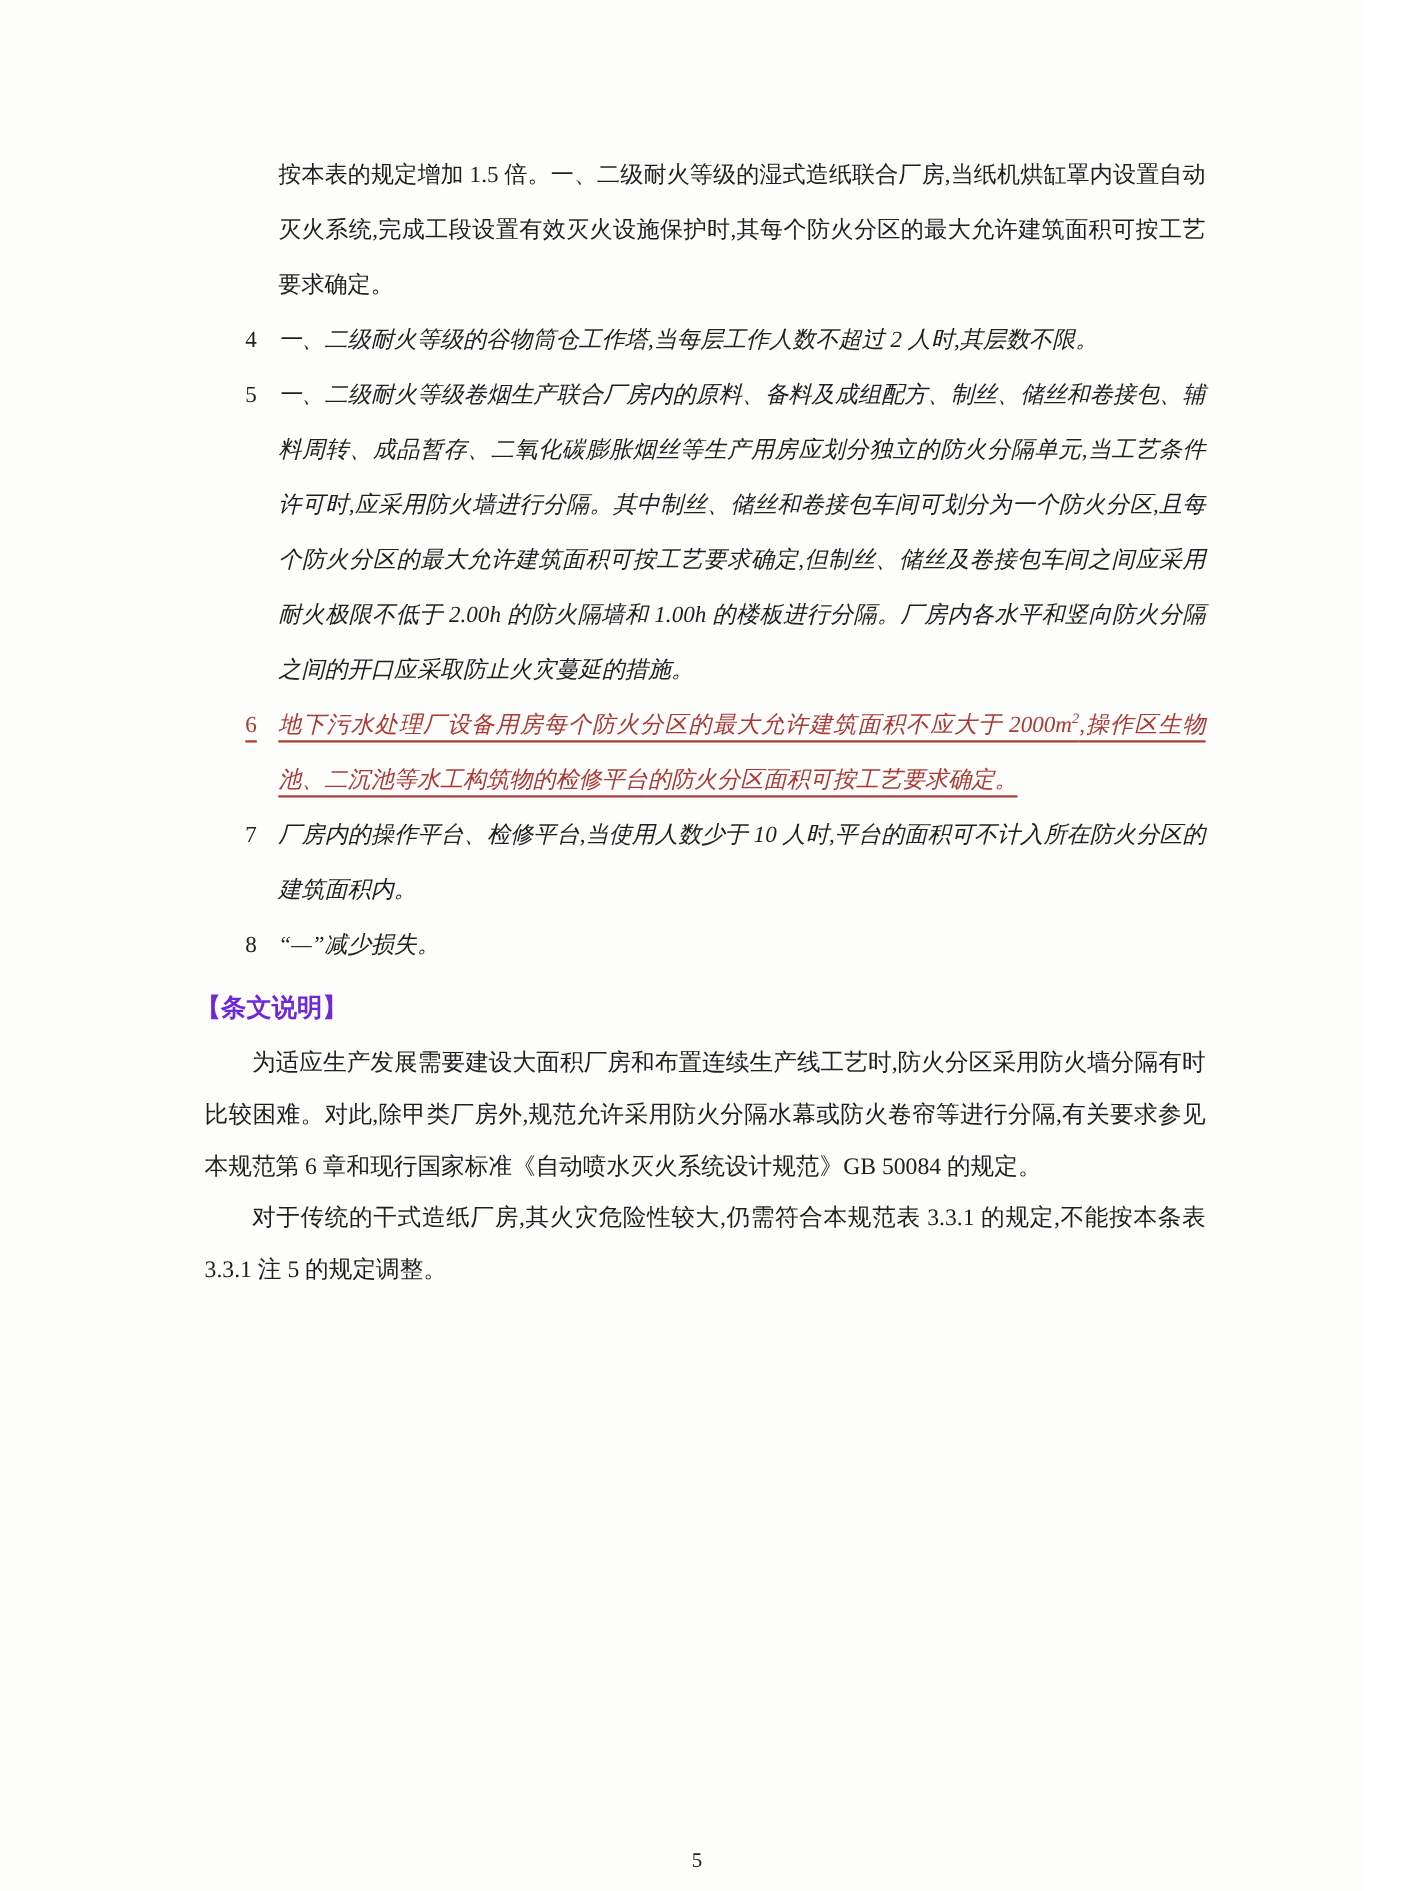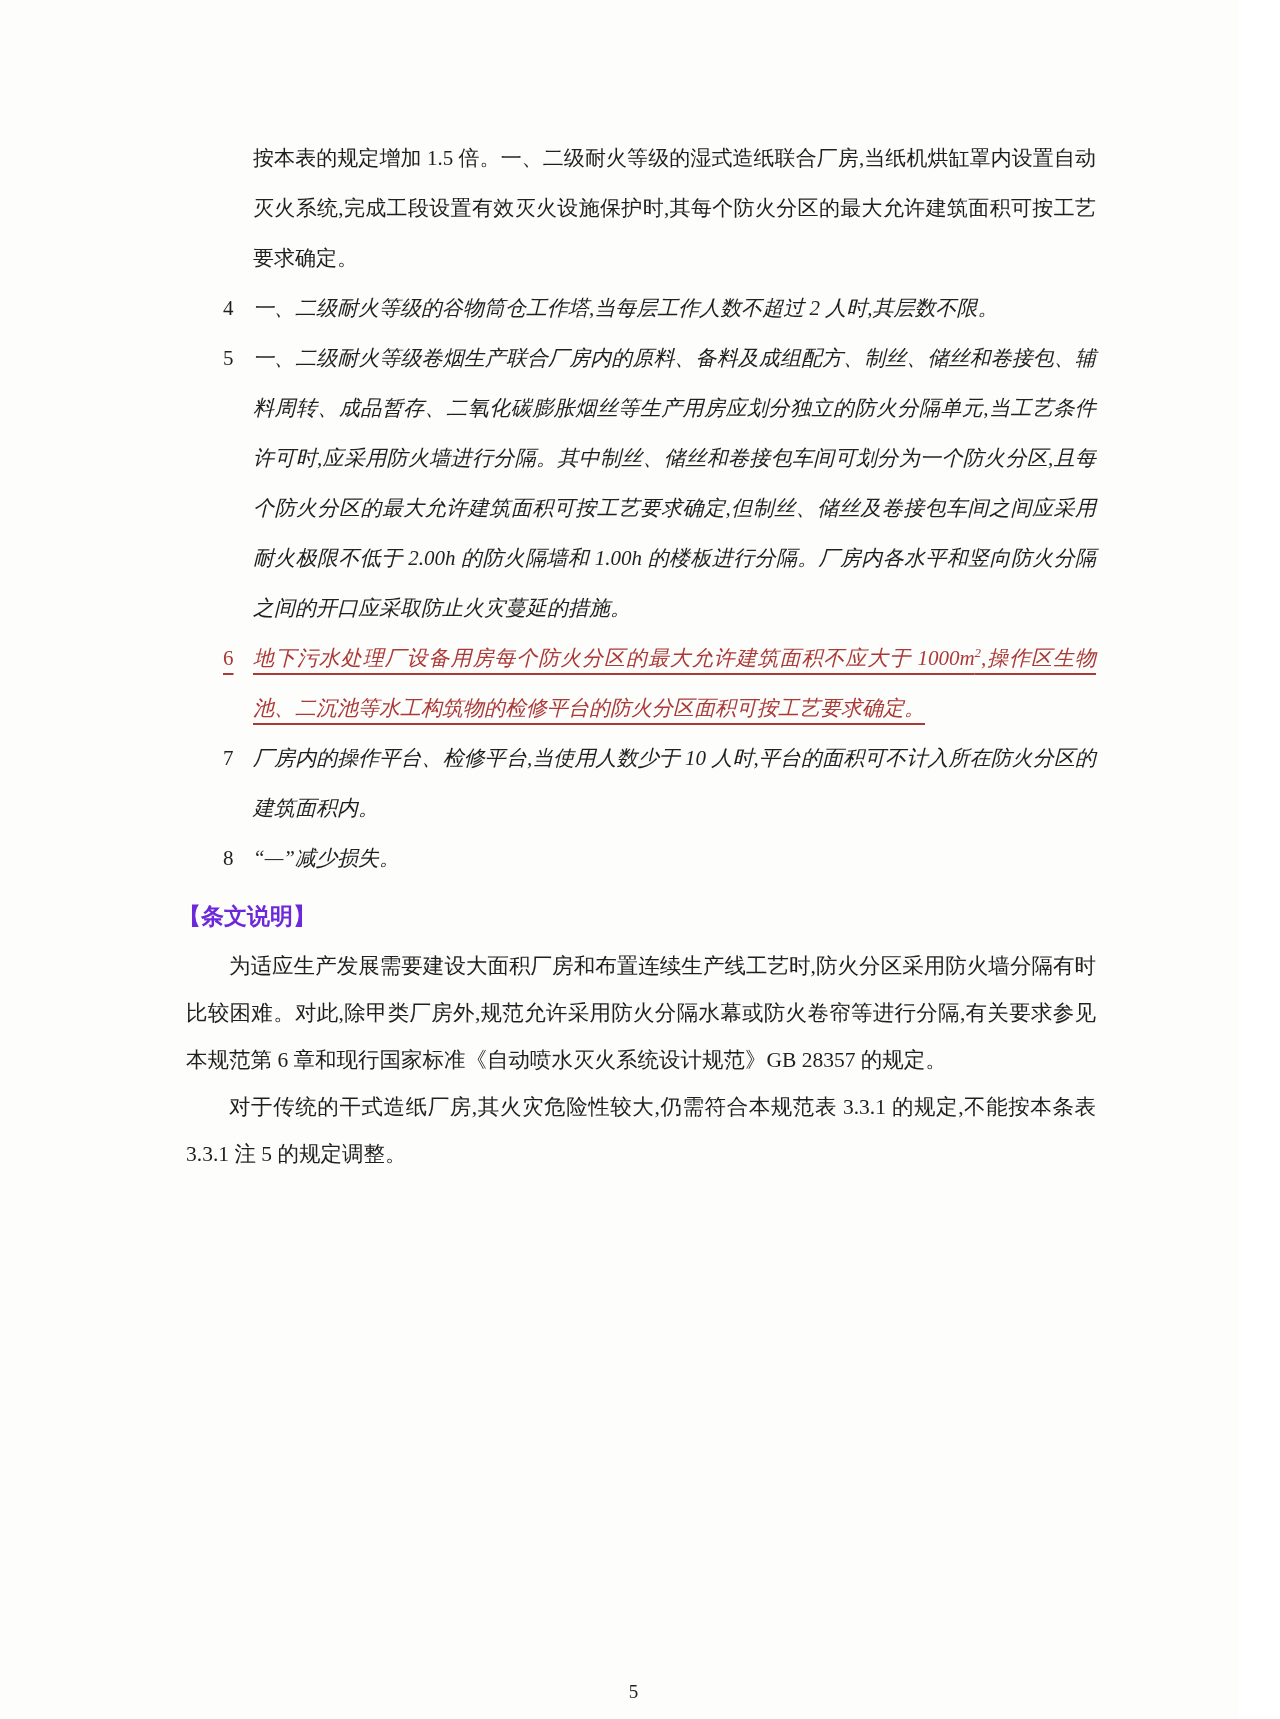--- a/index.html
+++ b/index.html
@@ -73,34 +73,34 @@
   <div class="note-row">
         <span class="note-num">4</span>
         <div class="note-body"><span>一、二级耐火等级的谷物筒仓工作塔,当每层工作人数不超过 2 人时,其层数不限。</span></div>
       </div>
       <div class="note-row">
         <span class="note-num">5</span>
         <div class="note-body"><span>一、二级耐火等级卷烟生产联合厂房内的原料、备料及成组配方、制丝、储丝和卷接包、辅料周转、成品暂存、二氧化碳膨胀烟丝等生产用房应划分独立的防火分隔单元,当工艺条件许可时,应采用防火墙进行分隔。其中制丝、储丝和卷接包车间可划分为一个防火分区,且每个防火分区的最大允许建筑面积可按工艺要求确定,但制丝、储丝及卷接包车间之间应采用耐火极限不低于 2.00h 的防火隔墙和 1.00h 的楼板进行分隔。厂房内各水平和竖向防火分隔之间的开口应采取防止火灾蔓延的措施。</span></div>
       </div>
       <div class="note-row red">
         <span class="note-num">6</span>
-        <div class="note-body"><span>地下污水处理厂设备用房每个防火分区的最大允许建筑面积不应大于 1000m</span><sup>2</sup><span>,操作区生物池、二沉池等水工构筑物的检修平台的防火分区面积可按工艺要求确定。</span></div>
+        <div class="note-body"><span>地下污水处理厂设备用房每个防火分区的最大允许建筑面积不应大于 2000m</span><sup>2</sup><span>,操作区生物池、二沉池等水工构筑物的检修平台的防火分区面积可按工艺要求确定。</span></div>
       </div>
       <div class="note-row">
         <span class="note-num">7</span>
         <div class="note-body"><span>厂房内的操作平台、检修平台,当使用人数少于 10 人时,平台的面积可不计入所在防火分区的建筑面积内。</span></div>
       </div>
       <div class="note-row">
         <span class="note-num">8</span>
         <div class="note-body"><span>“—”减少损失。</span></div>
       </div>
     </section>
 
   <h2 class="clause-header">【条文说明】</h2>
 
   <section class="explanation" id="paras-root">
 
-      <p class="body-para">为适应生产发展需要建设大面积厂房和布置连续生产线工艺时,防火分区采用防火墙分隔有时比较困难。对此,除甲类厂房外,规范允许采用防火分隔水幕或防火卷帘等进行分隔,有关要求参见本规范第 6 章和现行国家标准《自动喷水灭火系统设计规范》GB 28357 的规定。</p>
+      <p class="body-para">为适应生产发展需要建设大面积厂房和布置连续生产线工艺时,防火分区采用防火墙分隔有时比较困难。对此,除甲类厂房外,规范允许采用防火分隔水幕或防火卷帘等进行分隔,有关要求参见本规范第 6 章和现行国家标准《自动喷水灭火系统设计规范》GB 50084 的规定。</p>
       <p class="body-para">对于传统的干式造纸厂房,其火灾危险性较大,仍需符合本规范表 3.3.1 的规定,不能按本条表 3.3.1 注 5 的规定调整。</p>
     </section>
 
   <div class="page-number">5</div>
 </div>
 
 </body></html>

